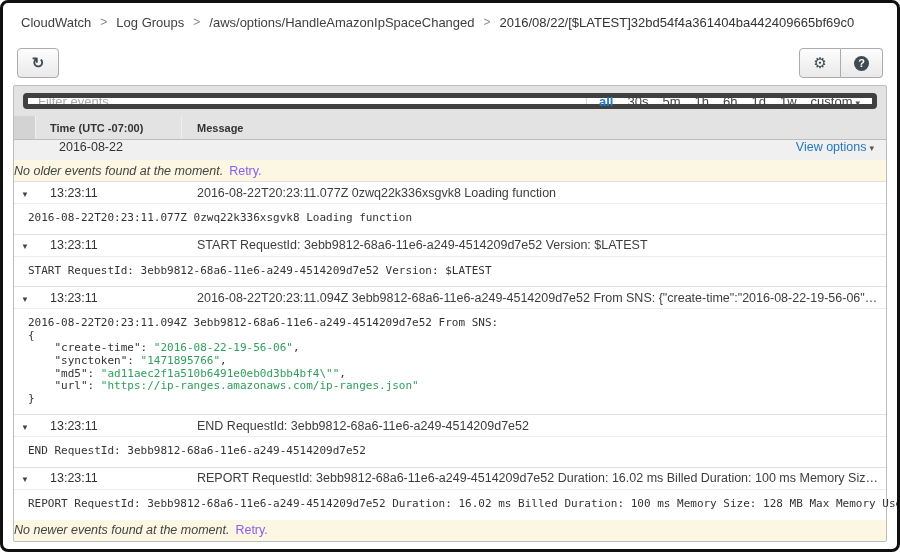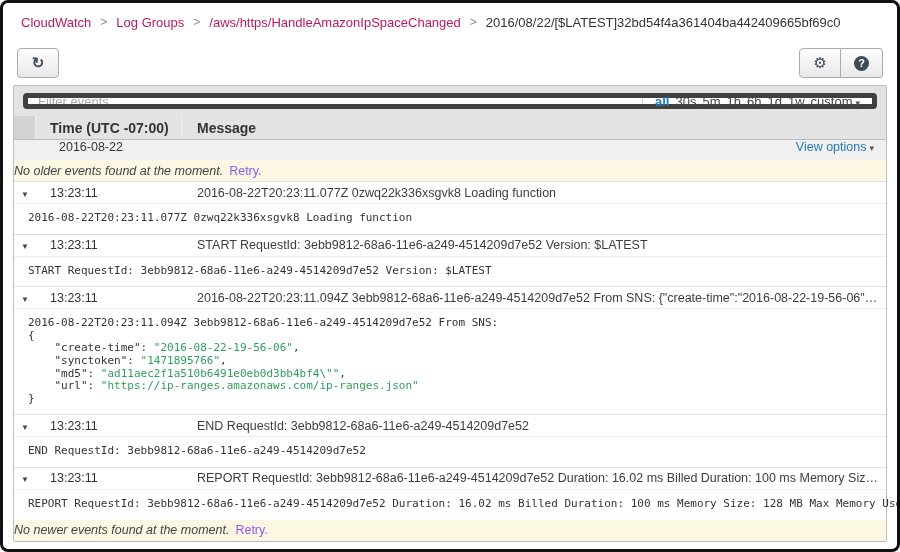--- a/index.html
+++ b/index.html
@@ -4,21 +4,21 @@
 <style>
   * { box-sizing: border-box; margin: 0; padding: 0; }
   html,body { background:#fff; }
   body { font-family:"Liberation Sans", sans-serif; }
   .window {
     width:900px; height:552px; border:3px solid #101010; border-radius:8px;
     background:#fff; overflow:hidden; position:relative;
   }
   
   .breadcrumb { height:38px; display:flex; align-items:center; padding:0 18px; font-size:13px; color:#333; }
-  .breadcrumb a { color:#be185d; text-decoration:none; cursor:pointer; }
+  .breadcrumb a { color:#404040; text-decoration:none; cursor:pointer; }
   .breadcrumb .sep { color:#888; margin:0 9px; font-size:12px; }
   .breadcrumb .current { color:#333;text-align:center; }
   
   .toolbar { height:44px; display:flex; align-items:center; padding:0 14px; }
   .btn {
     height:30px; min-width:42px; border:1px solid #ababab; border-radius:4px;
     background:linear-gradient(#fdfdfd,#e9e9e9); color:#333; cursor:pointer;
     display:flex; align-items:center; justify-content:center; font-family:inherit;
   }
   .refresh-glyph { font-size:15px; font-weight:bold; color:#3f4b52; }
@@ -28,26 +28,26 @@
   .btn-group { margin-left:auto; display:flex; }
   .btn-group .btn:first-child { border-radius:4px 0 0 4px; }
   .btn-group .btn:last-child { border-radius:0 4px 4px 0; border-left:none; }
   
   .panel { margin:0 10px; background:#e3e3e3; border:1px solid #bdbdbd; border-radius:2px; }
   .filterbar { padding:7px 9px; }
   .filterbox { background:#fff; border:5px solid #404040; border-radius:4px; height:16px; display:flex; align-items:stretch; }
   .filterbox input { flex:1; border:none; outline:none; padding:0 10px; font-size:13px; color:#333;
     font-family:inherit; background:transparent; }
   .filterbox input::placeholder { color:#a9a9a9; }
-  .ranges { display:flex; align-items:center; gap:6px; padding:0 12px; border-left:1px solid #d8d8d8; font-size:13px; }
+  .ranges { display:flex; align-items:center; gap:14px; padding:0 12px; border-left:1px solid #d8d8d8; font-size:13px; }
   .ranges a { color:#444; text-decoration:none; cursor:pointer; white-space:nowrap; }
   .ranges a.sel { color:#2479c1; font-weight:bold; }
   .caret { font-size:9px; color:#555; margin-left:3px; }
   
-  .thead { display:flex; height:23px; font-size:14px; font-weight:bold; color:#333; background:#e3e3e3; }
+  .thead { display:flex; height:23px; font-size:11px; font-weight:bold; color:#333; background:#e3e3e3; }
   .th { display:flex; align-items:center; }
   .th-gutter { width:22px; background:#d3d3d3; border-right:1px solid #efefef; }
   .th-time { width:146px; padding-left:14px; border-right:1px solid #efefef; }
   .th-msg { flex:1; padding-left:15px; }
   .tbody { background:#fff; border-top:1px solid #bdbdbd; }
   .daterow { height:20px; background:#f0f0f0; display:flex; font-size:12.5px; color:#333; }
   .daterow .date { padding-left:45px; }
   .viewopts { margin-left:auto; padding-right:12px; color:#2479c1; cursor:pointer; text-decoration:none; font-size:12.5px; }
   .notice { height:21px; background:#fbf7e3; display:flex; align-items:center; justify-content:flex-start;
     font-size:12.5px; color:#444; gap:6px; }
@@ -67,21 +67,21 @@
 </head>
 <body>
 
 <div class="window">
 
   <div class="breadcrumb">
     <a>CloudWatch</a>
     <span class="sep">&gt;</span>
     <a>Log Groups</a>
     <span class="sep">&gt;</span>
-    <a>/aws/https/HandleAmazonIpSpaceChanged</a>
+    <a>/aws/options/HandleAmazonIpSpaceChanged</a>
     <span class="sep">&gt;</span>
     <span class="current">2016/08/22/[$LATEST]32bd54f4a361404ba442409665bf69c0</span>
   </div>
 
   <div class="toolbar">
     <button class="btn">
       <span class="refresh-glyph">↻</span>
     </button>
     <div class="btn-group">
       <button class="btn">

